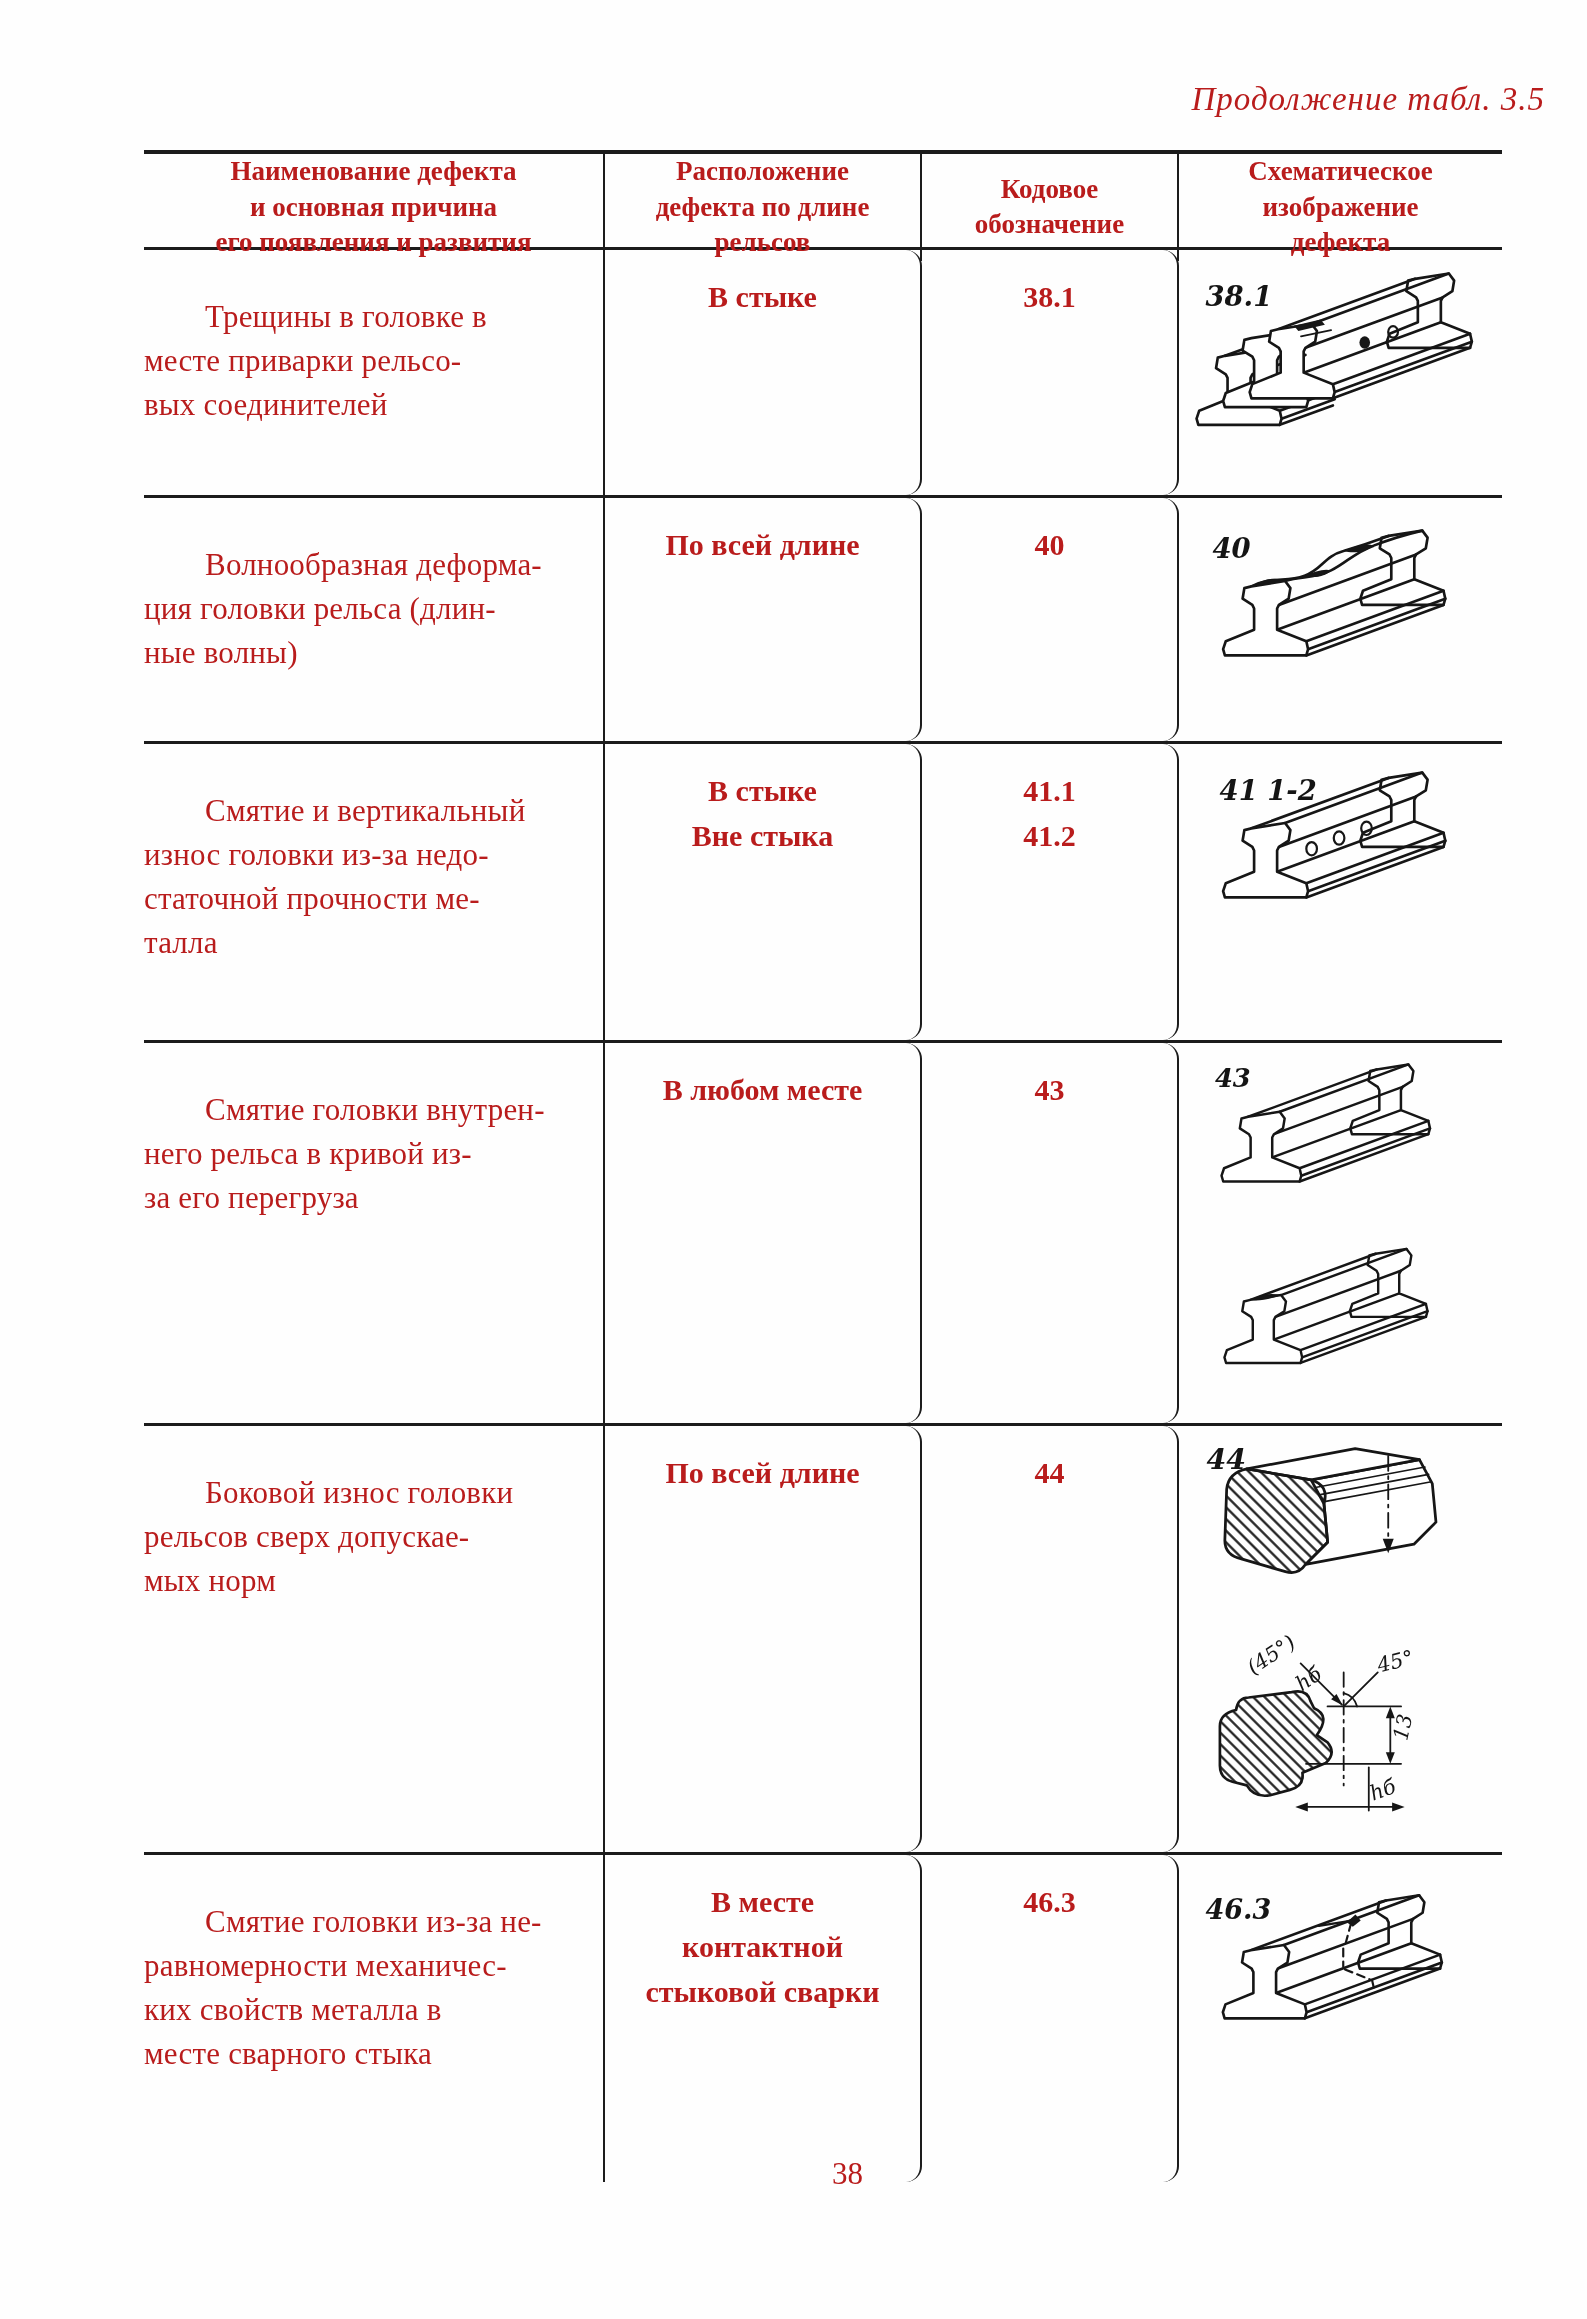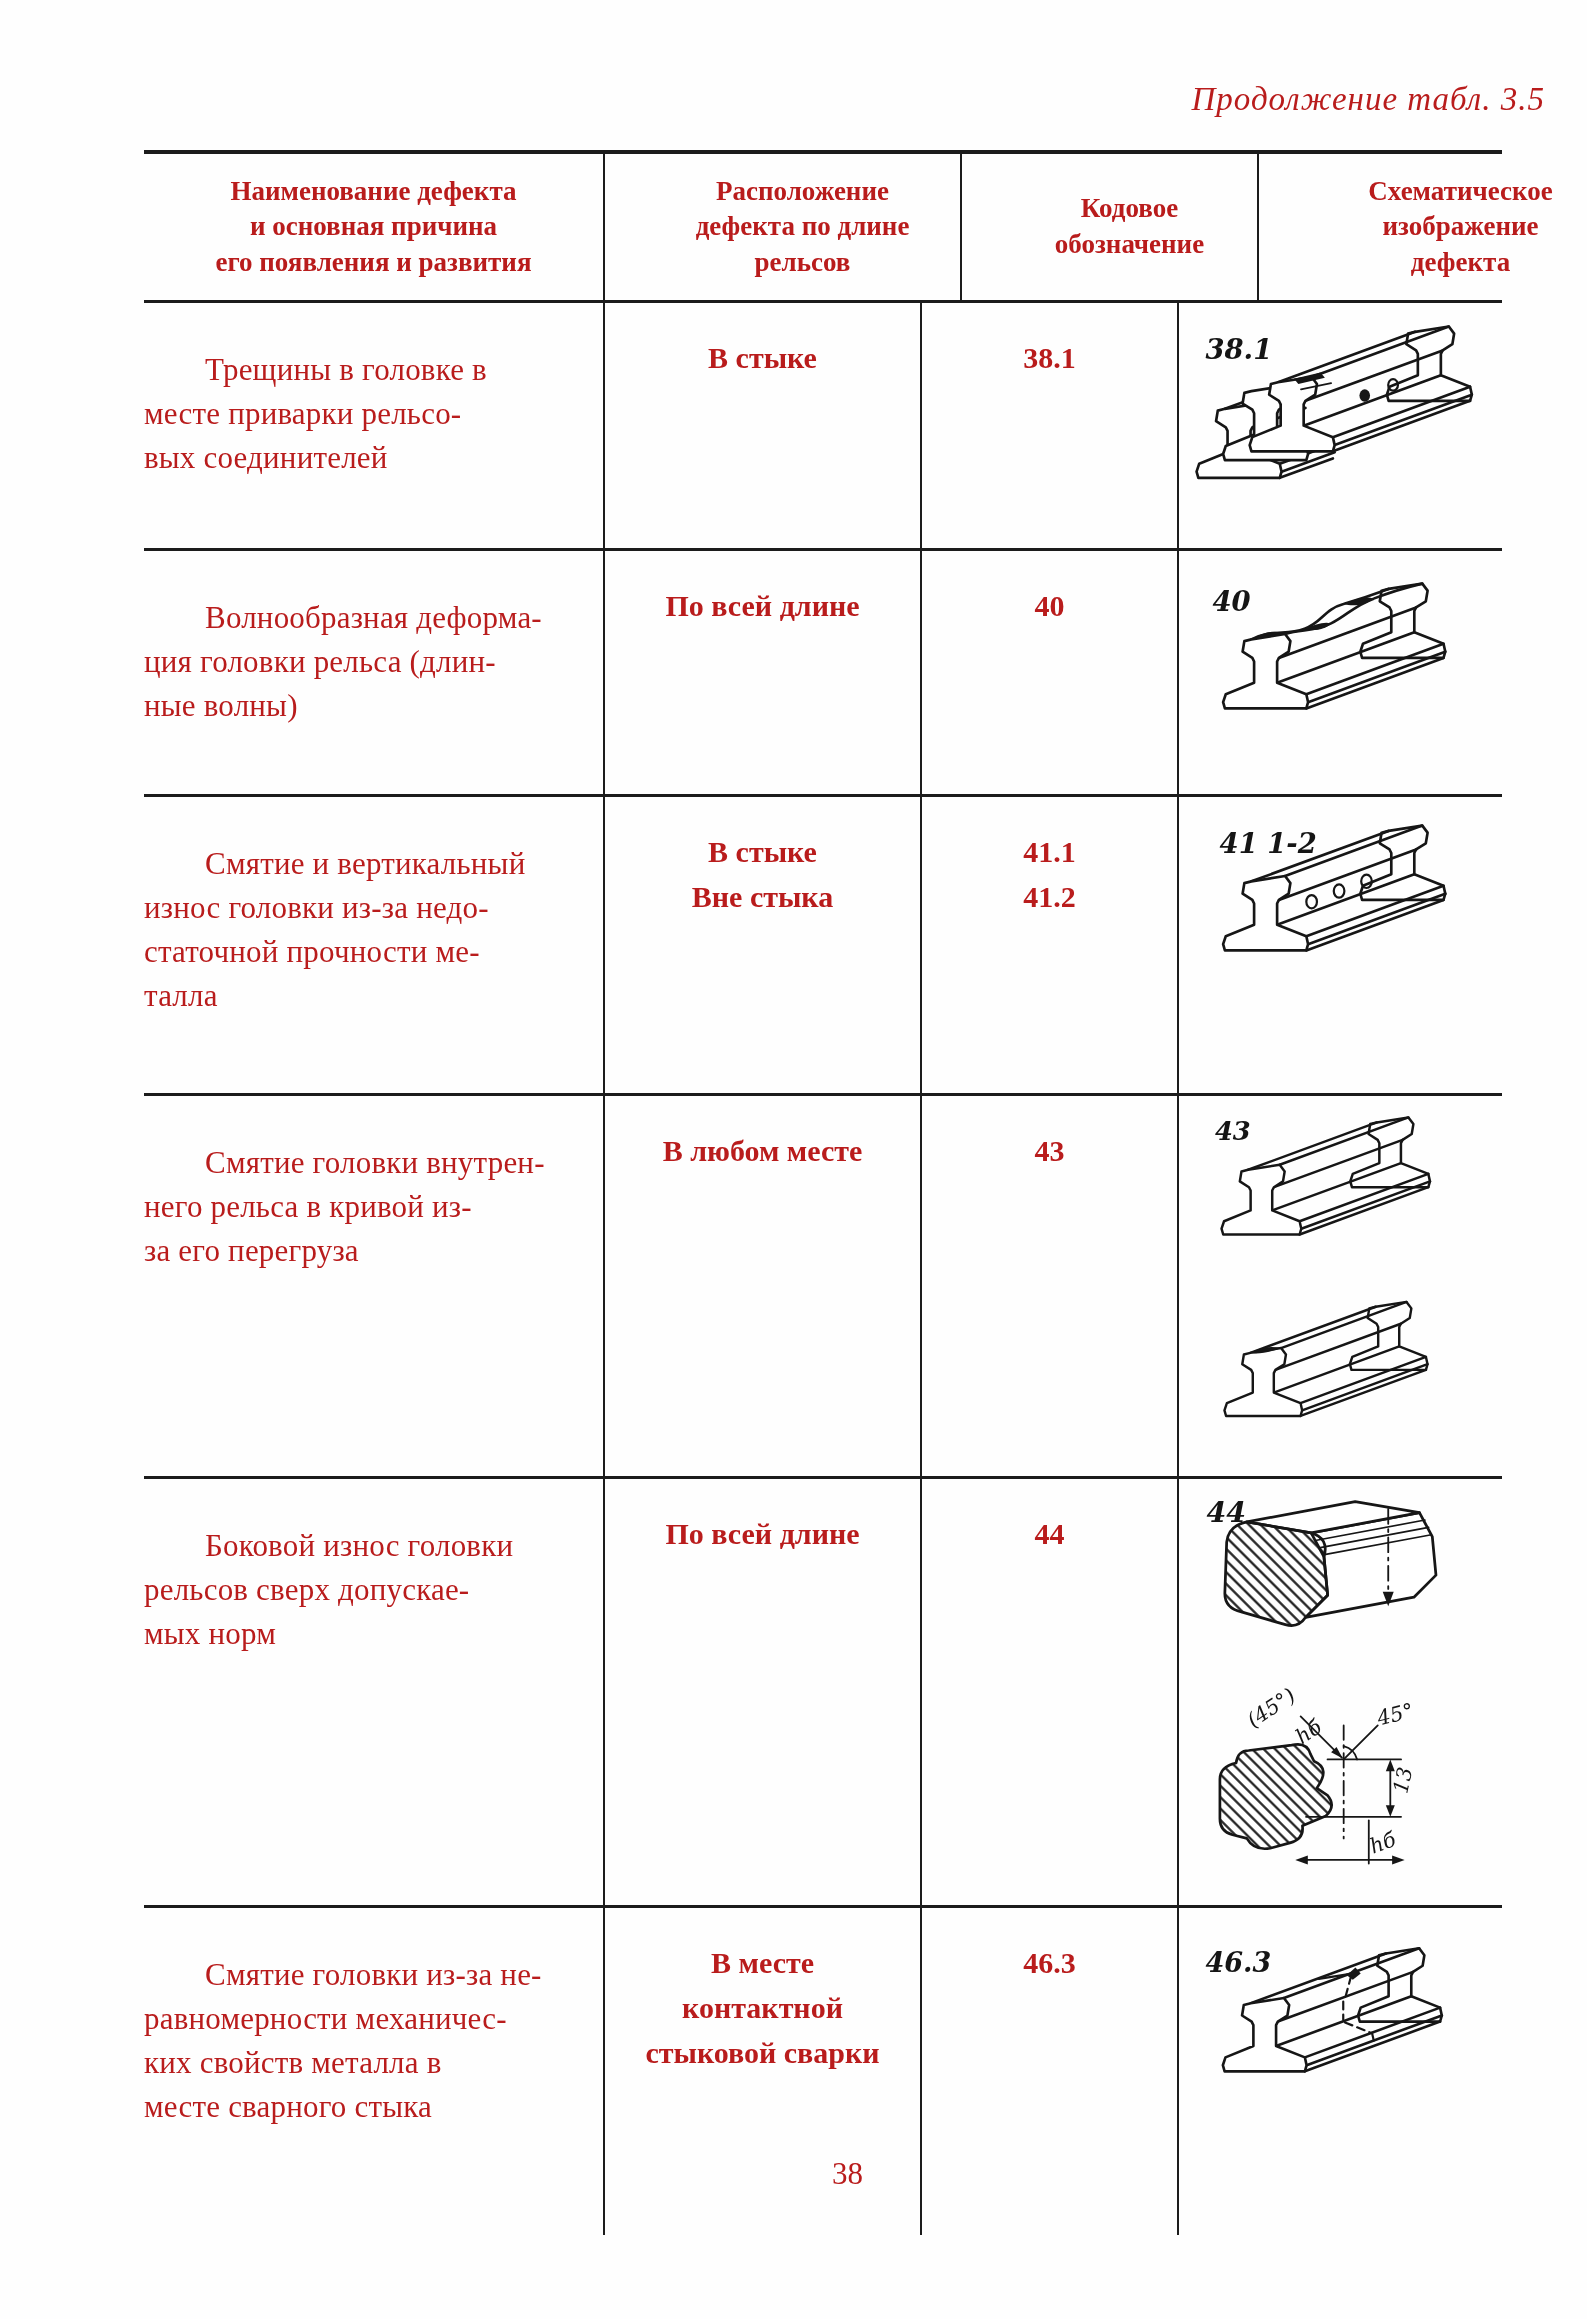--- a/index.html
+++ b/index.html
@@ -6,27 +6,27 @@
   .page{position:relative;width:1587px;height:2320px;background:#fefefe;
         font-family:"Liberation Serif",serif;color:#b91c1c;overflow:hidden;}
   .note{position:absolute;top:81px;right:42px;font-style:italic;font-size:33px;
         letter-spacing:1px;white-space:nowrap;}
   .tbl{position:absolute;left:144px;top:150px;width:1358px;border-top:4px solid #1c1c1c;}
   .trow{display:grid;grid-template-columns:461px 317px 257px 323px;
         border-bottom:3px solid #1c1c1c;box-sizing:border-box;}
   .trow.last{border-bottom:none;}
   .c{border-right:2px solid #1c1c1c;box-sizing:border-box;min-width:0;}
   .c.cl{border-right:none;}
-  .hrow{height:149px;gap:40px;}
+  .hrow{height:96px;}
   .hc{display:flex;align-items:center;justify-content:center;text-align:center;
       font-weight:bold;font-size:27px;line-height:1.32;white-space:pre-line;padding:0 10px;}
   .name{font-weight:normal;font-size:31px;line-height:1.42;white-space:pre-line;
         padding:14px 14px 0 0;text-indent:61px;letter-spacing:0.2px;}
-  .mid{font-weight:bold;font-size:30px;text-align:center;padding-top:32px;
-       white-space:pre-line;line-height:1.5;}
+  .mid{font-weight:bold;font-size:30px;text-align:center;padding-top:24px;
+       white-space:pre-line;line-height:1.5;border-radius:16px;}
   .figcell{padding:0 0 0 14px;display:flex;flex-direction:column;align-items:flex-start;}
   svg{display:block;}
   .figlabel{font-family:"DejaVu Serif",serif;font-style:italic;font-weight:bold;font-size:31px;fill:#151515;}
   .dimtext{font-family:"DejaVu Serif",serif;font-style:italic;font-size:23px;fill:#151515;}
   .pagenum{position:absolute;left:832px;top:2156px;font-weight:normal;font-size:31px;}
 </style>
 </head>
 <body>
 
 <div class="page">

